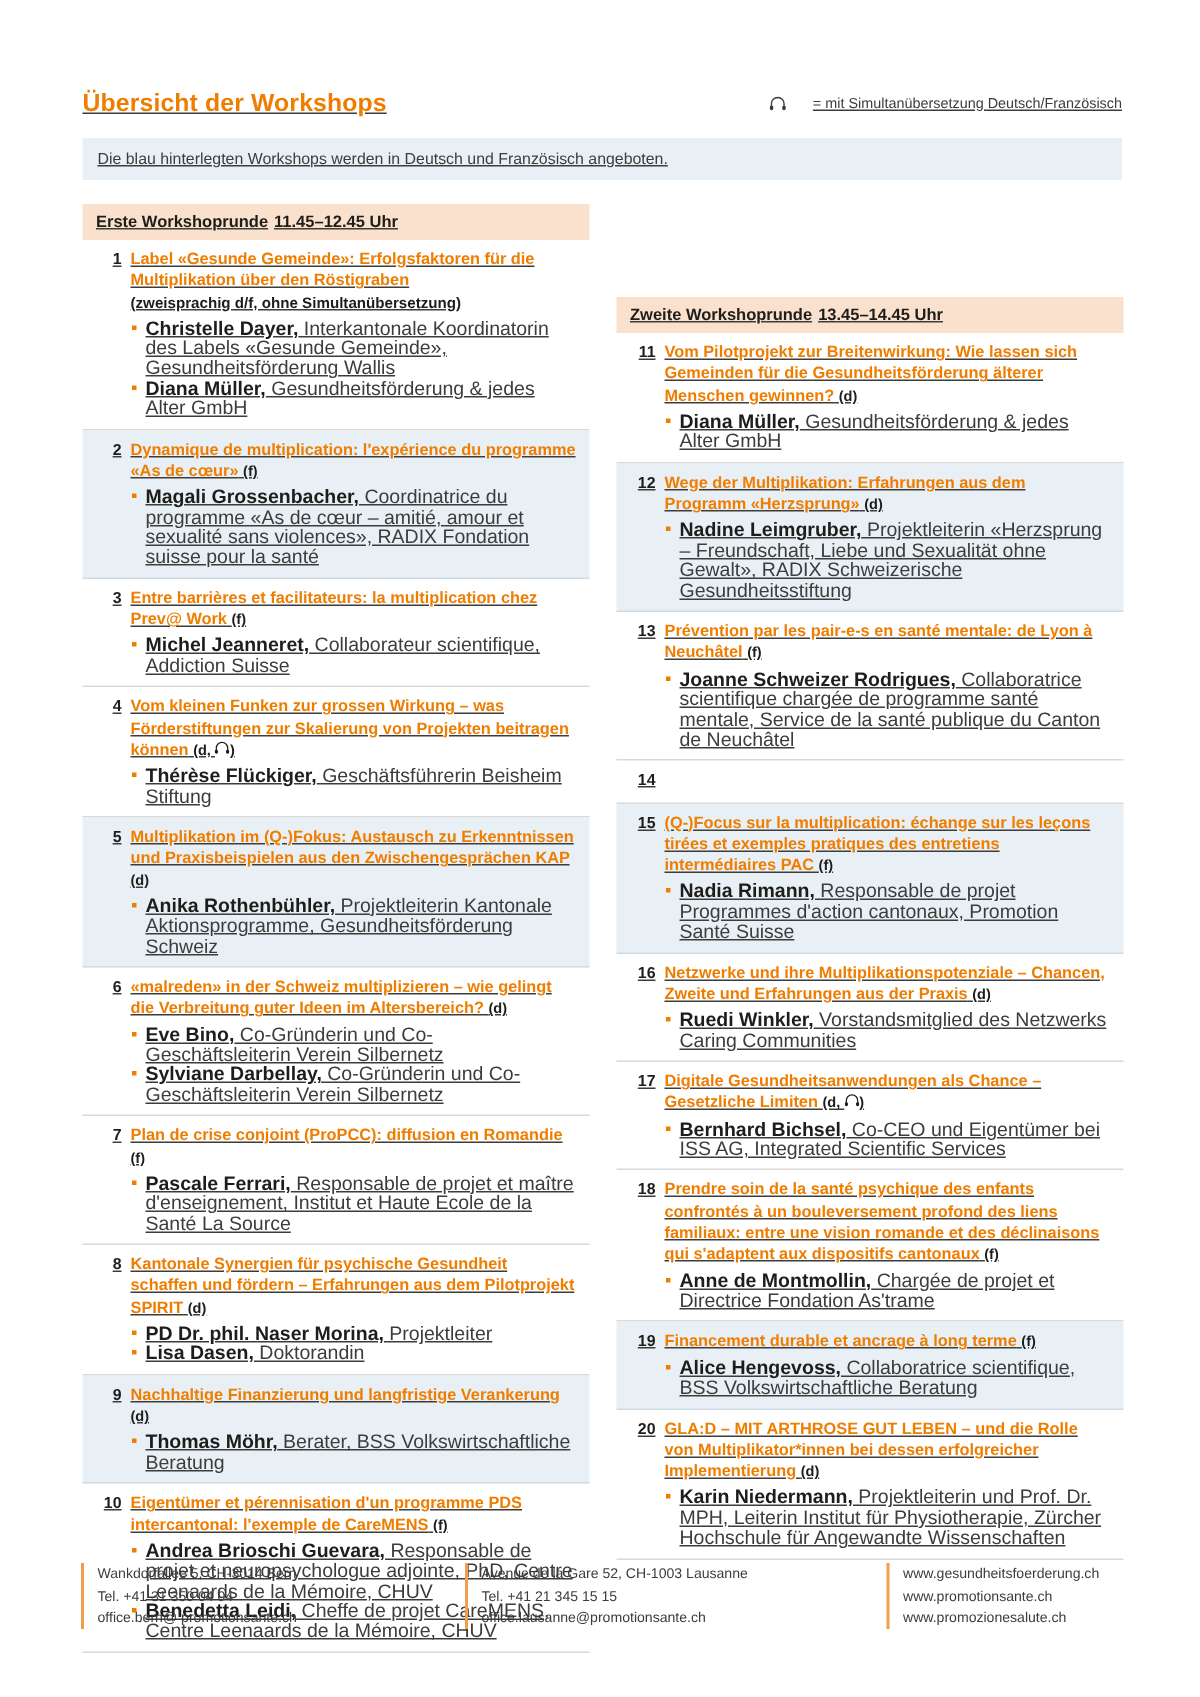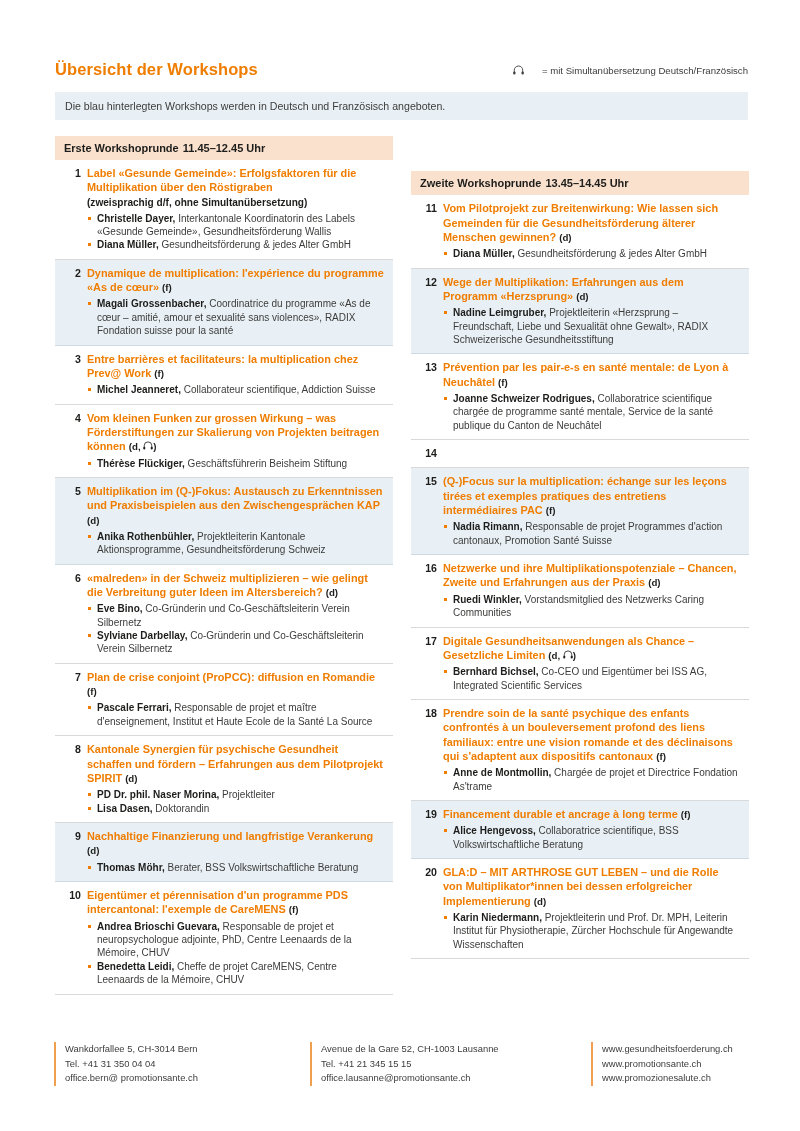--- a/index.html
+++ b/index.html
@@ -15,20 +15,21 @@
     position: relative;
     overflow: hidden;
   }
   .page {
     position: absolute;
     left: 0; top: 0;
     width: 800px;
     height: 1131px;
     box-sizing: border-box;
     padding: 60px 52px 0 55px;
+    text-decoration: underline;
   }
 
   
   .header-row {
     display: flex;
     align-items: baseline;
     justify-content: space-between;
     margin-bottom: 13px;
   }
   .page-title {
@@ -114,21 +115,21 @@
     color: #1d1d1b;
     font-weight: bold;
     font-size: 10.1px;
     line-height: 14px;
     margin: 1px 0 1px 0;
   }
   .speakers { margin: 2px 0 0 0; padding: 0; list-style: none; }
   .speaker {
     position: relative;
     padding-left: 10px;
-    font-size: 10px;
+    font-size: 13px;
     line-height: 13.4px;
     color: #3c3c3b;
     margin-bottom: 0px;
   }
   .speaker::before {
     content: "";
     position: absolute;
     left: 1px;
     top: 5px;
     width: 3px;

